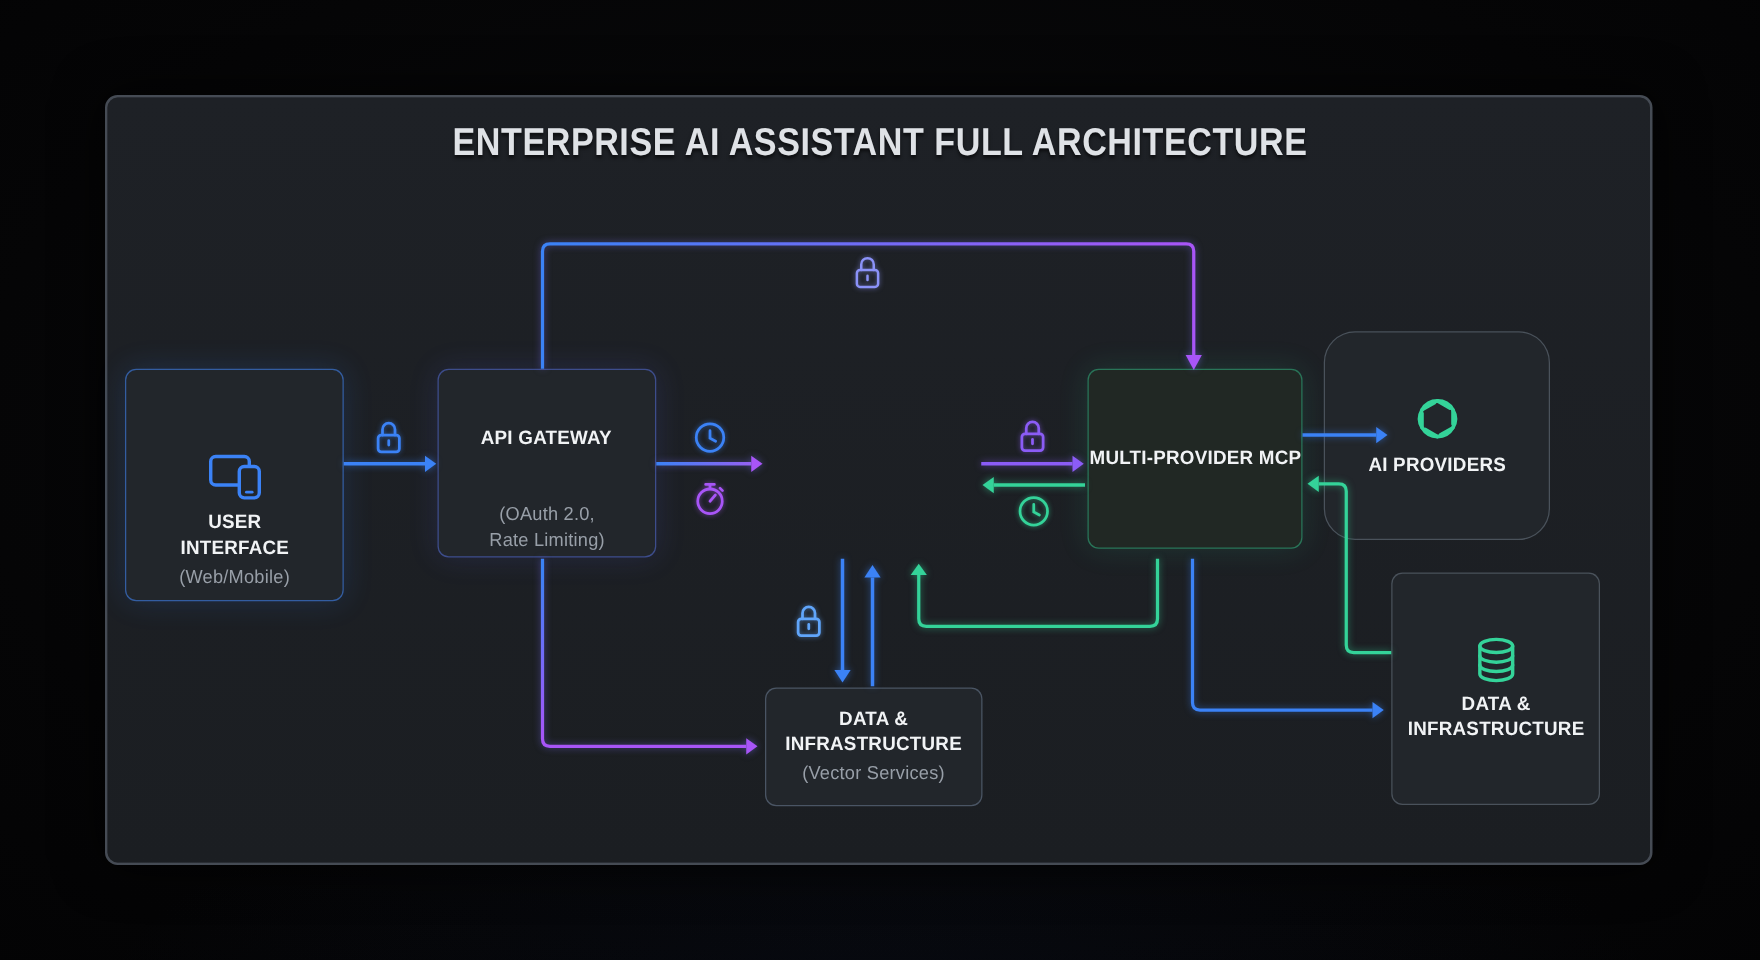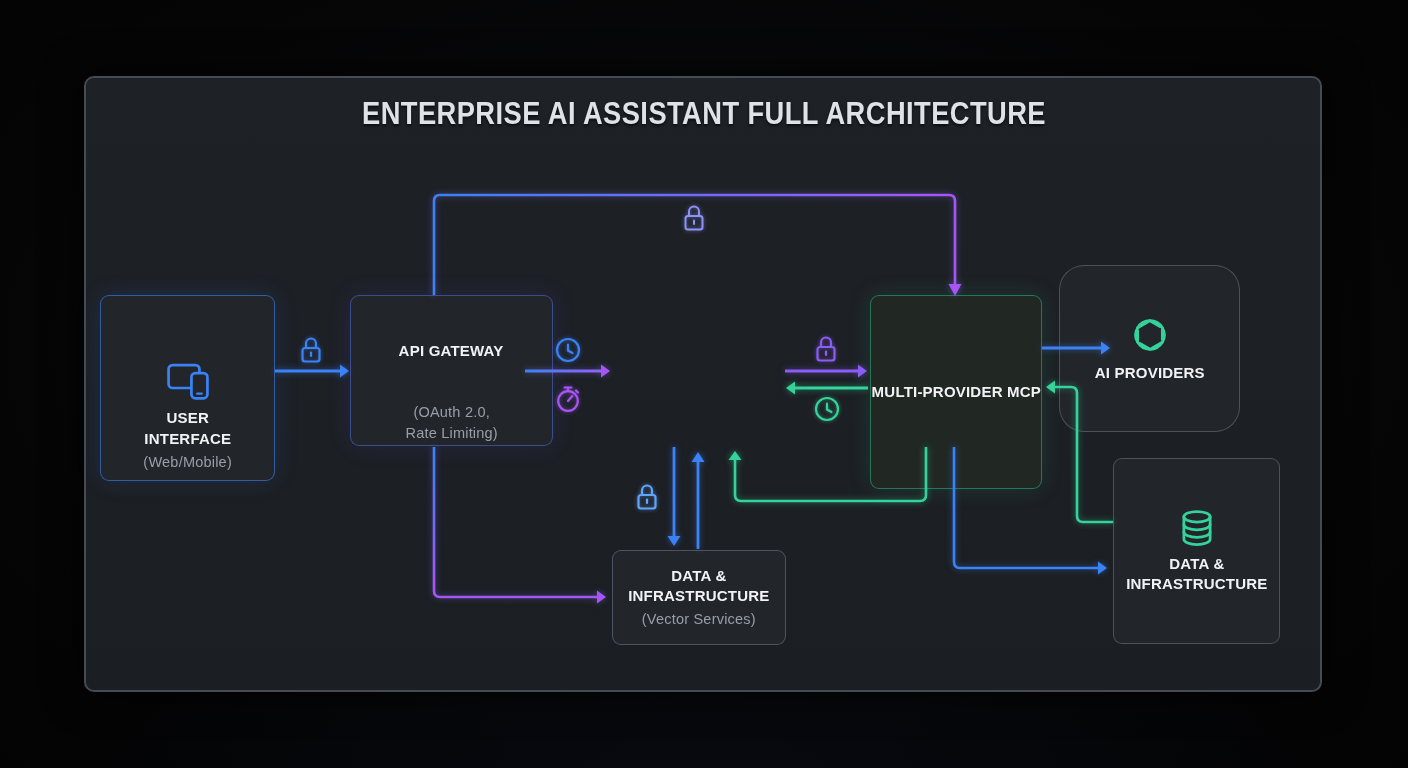--- a/index.html
+++ b/index.html
@@ -25,23 +25,23 @@
     position:absolute;box-sizing:border-box;border-radius:9px;
     background:#22262b;border:1.5px solid #4b5258;
     display:flex;flex-direction:column;align-items:center;justify-content:center;
     text-align:center;padding:8px 6px;
   }
   .node .nicon{margin-bottom:6px;}
   .ntitle span{display:block;white-space:nowrap;color:#f1f3f5;font-weight:700;font-size:15.5px;letter-spacing:.2px;line-height:1.32;transform:scaleX(.97);}
   .nsub{margin-top:2px;}
   .nsub span{display:block;white-space:nowrap;color:#989fa8;font-size:15px;letter-spacing:.2px;line-height:1.4;transform:scaleX(.97);}
   .n-ui  {left:100px;top:295px;width:175px;height:186px;border-color:rgba(64,130,240,.60);box-shadow:0 0 24px rgba(59,130,246,.16);justify-content:flex-end;}
-  .n-api {left:350px;top:295px;width:203px;height:151px;border-color:rgba(84,110,220,.55);box-shadow:0 0 24px rgba(90,100,240,.14);gap:37px;}
+  .n-api {left:350px;top:295px;width:175px;height:151px;border-color:rgba(84,110,220,.55);box-shadow:0 0 24px rgba(90,100,240,.14);gap:37px;}
   .n-core{left:613px;top:295px;width:172px;height:152px;border-color:rgba(168,85,247,.50);box-shadow:0 0 24px rgba(168,85,247,.14);}
-  .n-mcp {left:870px;top:295px;width:172px;height:194px;background:#20272493;background-color:#212824;border-color:rgba(52,211,153,.45);box-shadow:0 0 24px rgba(52,211,153,.13);}
+  .n-mcp {left:870px;top:295px;width:172px;height:144px;background:#20272493;background-color:#212824;border-color:rgba(52,211,153,.45);box-shadow:0 0 24px rgba(52,211,153,.13);}
   .n-ai  {left:1059px;top:265px;width:181px;height:167px;border-color:rgba(140,155,170,.38);border-radius:25px;}
   .n-data{left:1113px;top:458px;width:167px;height:186px;border-color:rgba(140,155,170,.38);}
   .n-vec {left:612px;top:550px;width:174px;height:95px;border-color:rgba(125,145,170,.45);}
   .overlay{position:absolute;left:0;top:0;width:1408px;height:768px;pointer-events:none;}
   .e-blue  {stroke:#3b82f6;filter:drop-shadow(0 0 3px rgba(59,130,246,.55));}
   .e-green {stroke:#34d399;filter:drop-shadow(0 0 3px rgba(52,211,153,.55));}
   .e-purple{stroke:#8b5cf6;filter:drop-shadow(0 0 3px rgba(139,92,246,.55));}
   .e-grad  {filter:drop-shadow(0 0 3px rgba(120,110,246,.5));}
   .h-blue{fill:#3b82f6;} .h-green{fill:#34d399;} .h-purple{fill:#a855f7;} .h-violet{fill:#8b5cf6;}
   .b-blue  {stroke:#3b82f6;filter:drop-shadow(0 0 2px rgba(59,130,246,.6));}

